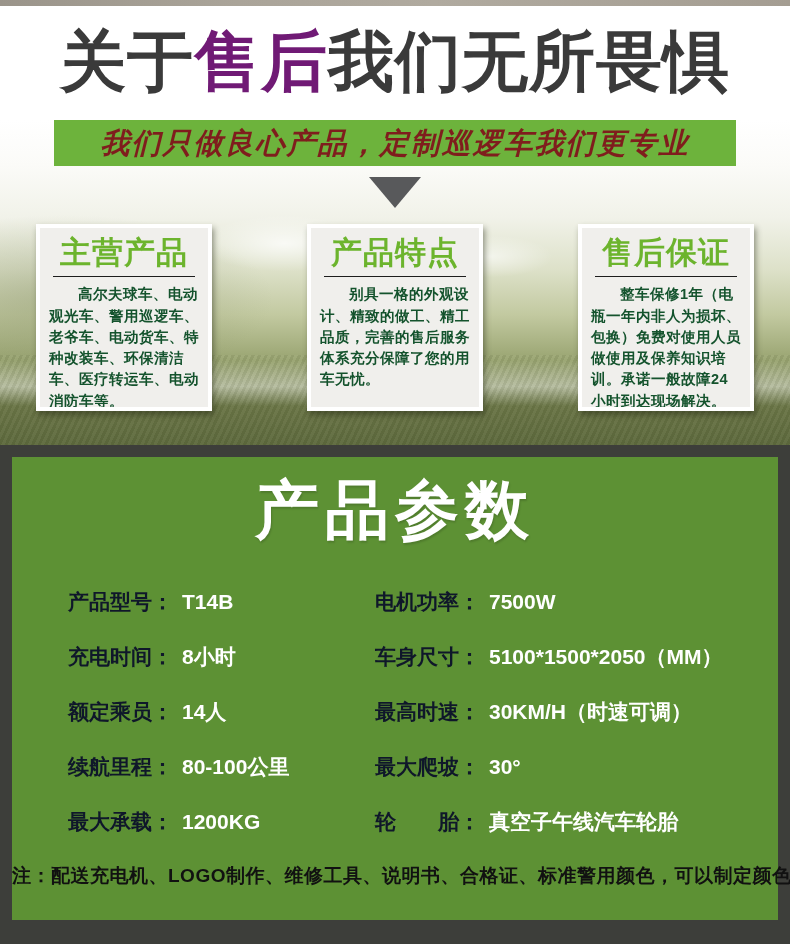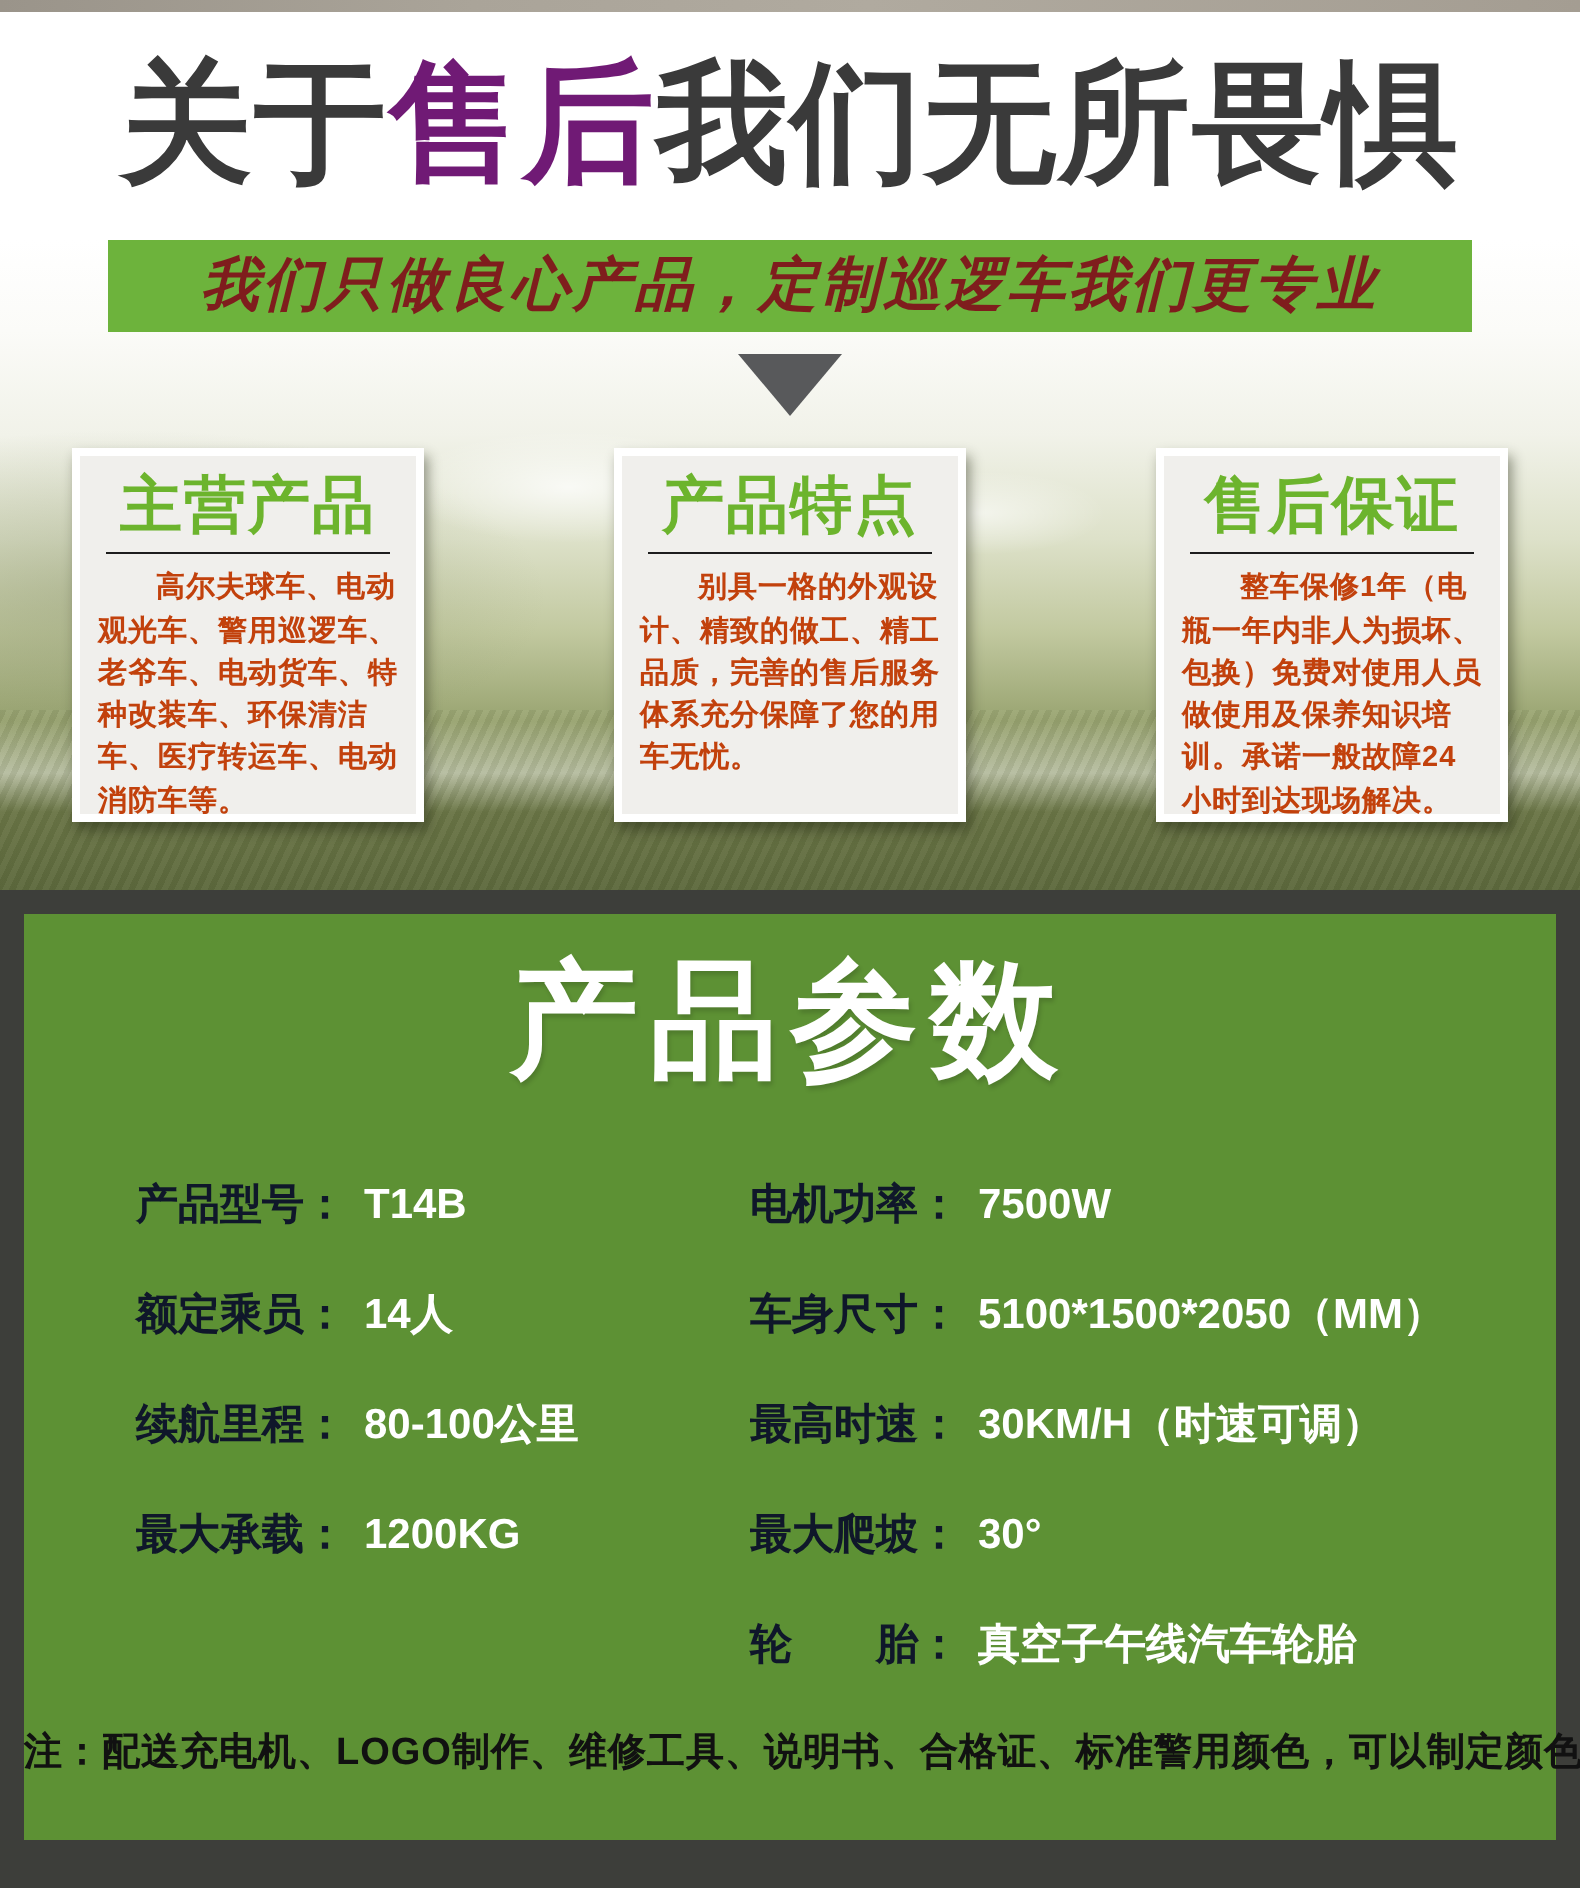--- a/index.html
+++ b/index.html
@@ -115,21 +115,21 @@
     white-space: nowrap;
   }
   .card-rule {
     border: none;
     border-top: 1px solid #1d1d1d;
     margin: 5px 4px 7px;
   }
   .card-body {
     font-size: 14.5px;
     font-weight: 700;
-    color: #c2410c;
+    color: #14532d;
     line-height: 1.47;
     text-indent: 2em;
     letter-spacing: 0.5px;
   }
 
   
   .specs-wrap {
     height: 501px;
     background: #3d3e3a;
     padding: 12px 12px 26px;
@@ -220,20 +220,21 @@
 
   <section class="specs-wrap">
     <div class="specs-box">
 
       <div class="specs-title">产品参数</div>
 
       <div class="specs-grid">
 
         <div class="specs-col left">
           <div class="spec-row"><span class="spec-label">产品型号：</span><span class="spec-value">T14B</span></div>
+          <div class="spec-row"><span class="spec-label">充电时间：</span><span class="spec-value">8小时</span></div>
           <div class="spec-row"><span class="spec-label">额定乘员：</span><span class="spec-value">14人</span></div>
           <div class="spec-row"><span class="spec-label">续航里程：</span><span class="spec-value">80-100公里</span></div>
           <div class="spec-row"><span class="spec-label">最大承载：</span><span class="spec-value">1200KG</span></div>
         </div>
 
         <div class="specs-col right">
           <div class="spec-row"><span class="spec-label">电机功率：</span><span class="spec-value">7500W</span></div>
           <div class="spec-row"><span class="spec-label">车身尺寸：</span><span class="spec-value">5100*1500*2050（MM）</span></div>
           <div class="spec-row"><span class="spec-label">最高时速：</span><span class="spec-value">30KM/H（时速可调）</span></div>
           <div class="spec-row"><span class="spec-label">最大爬坡：</span><span class="spec-value">30°</span></div>

